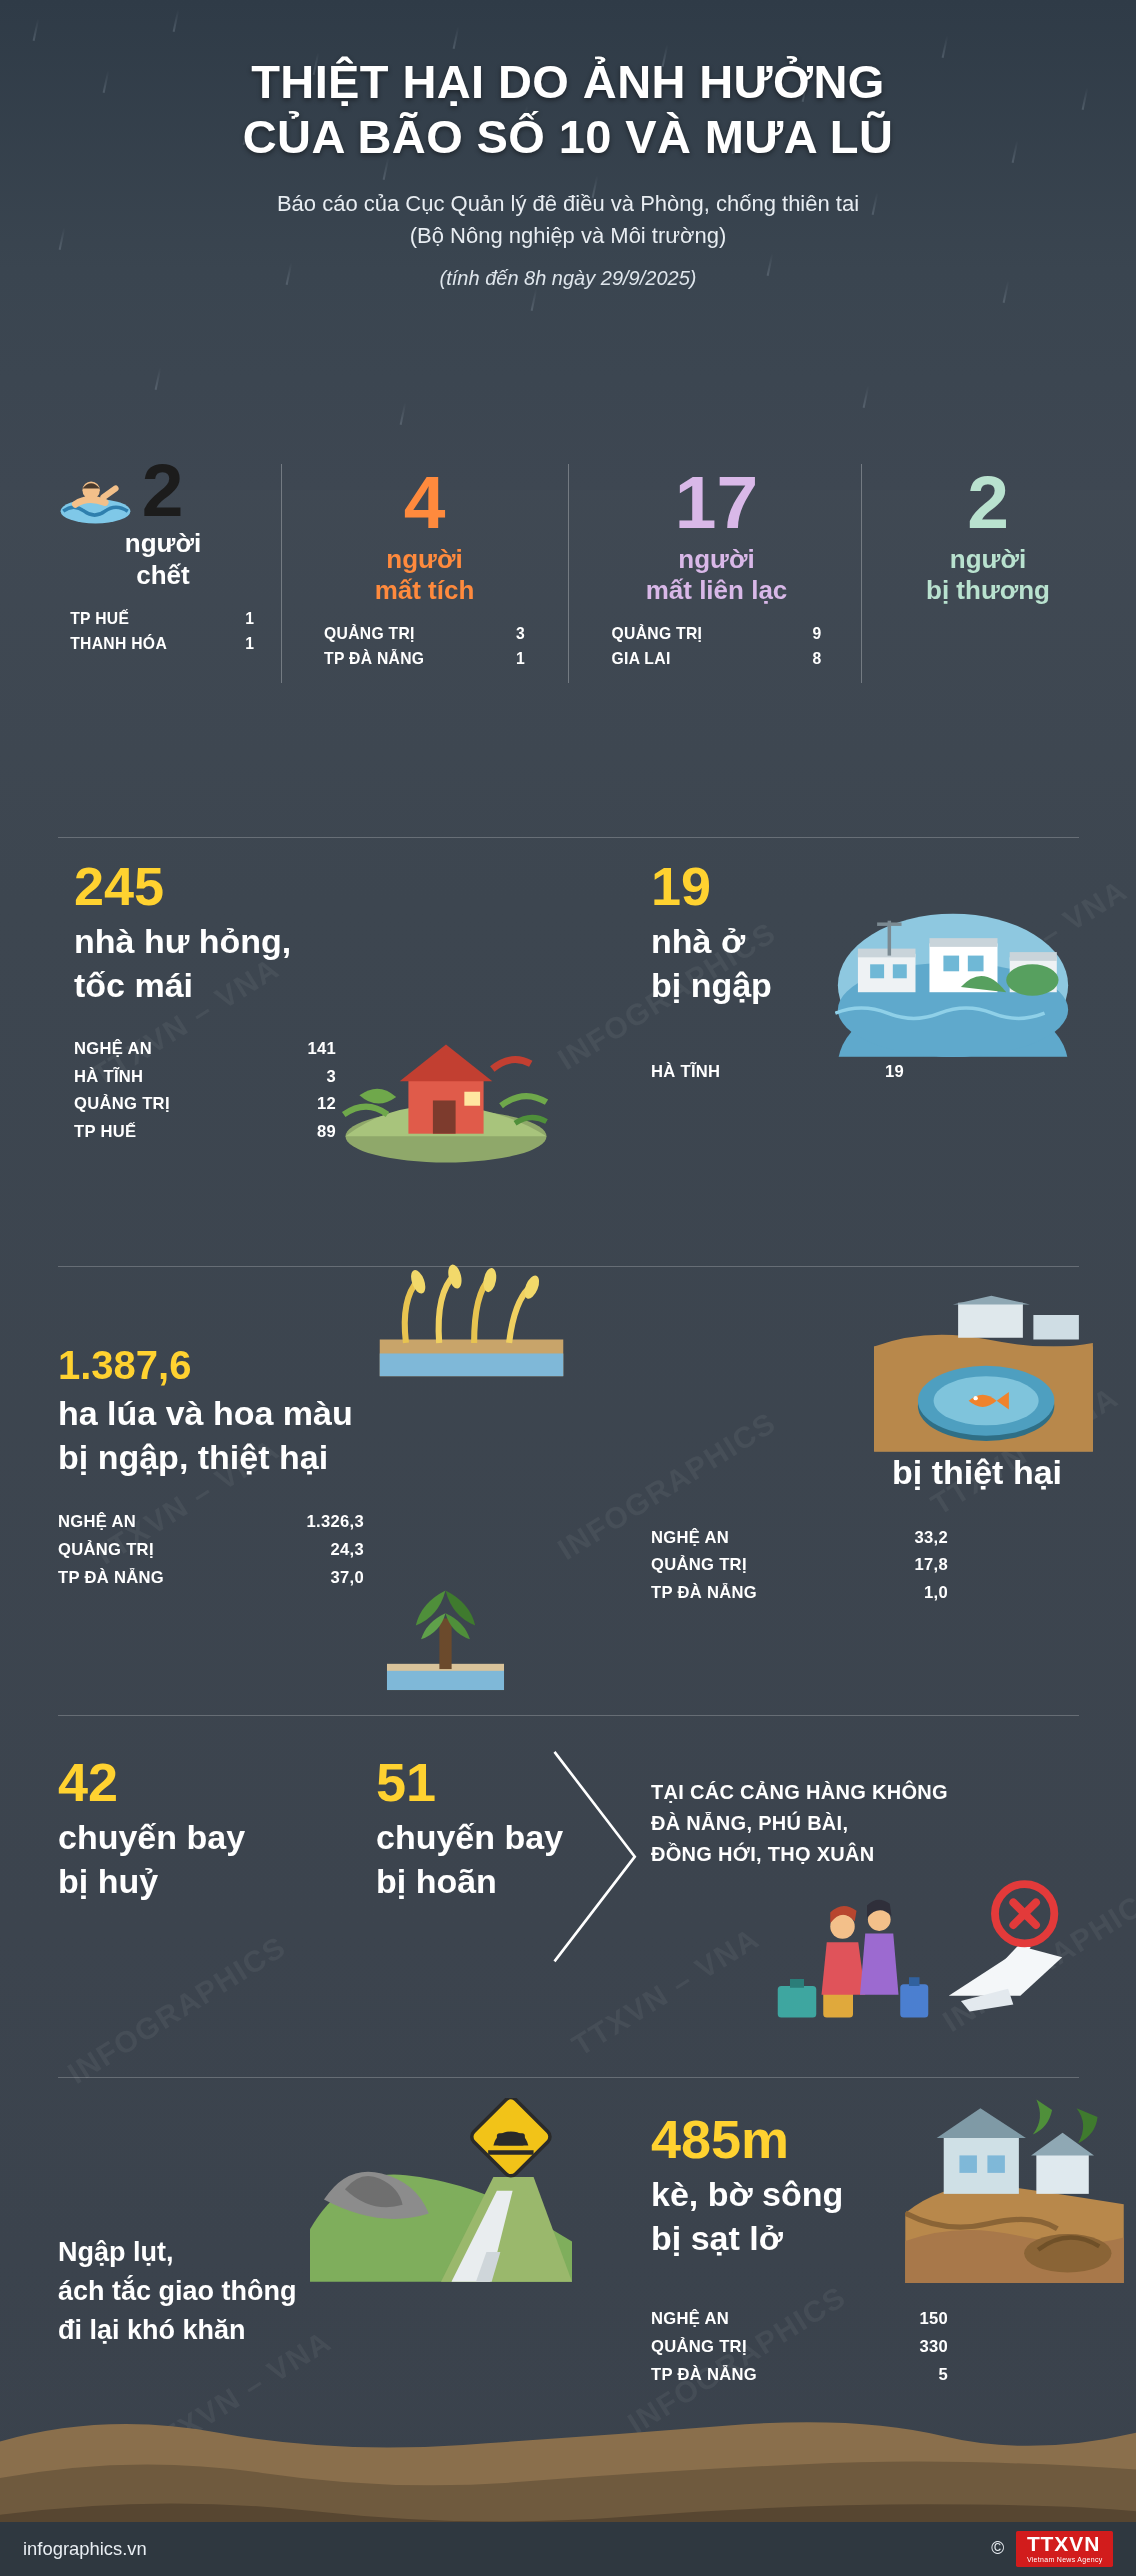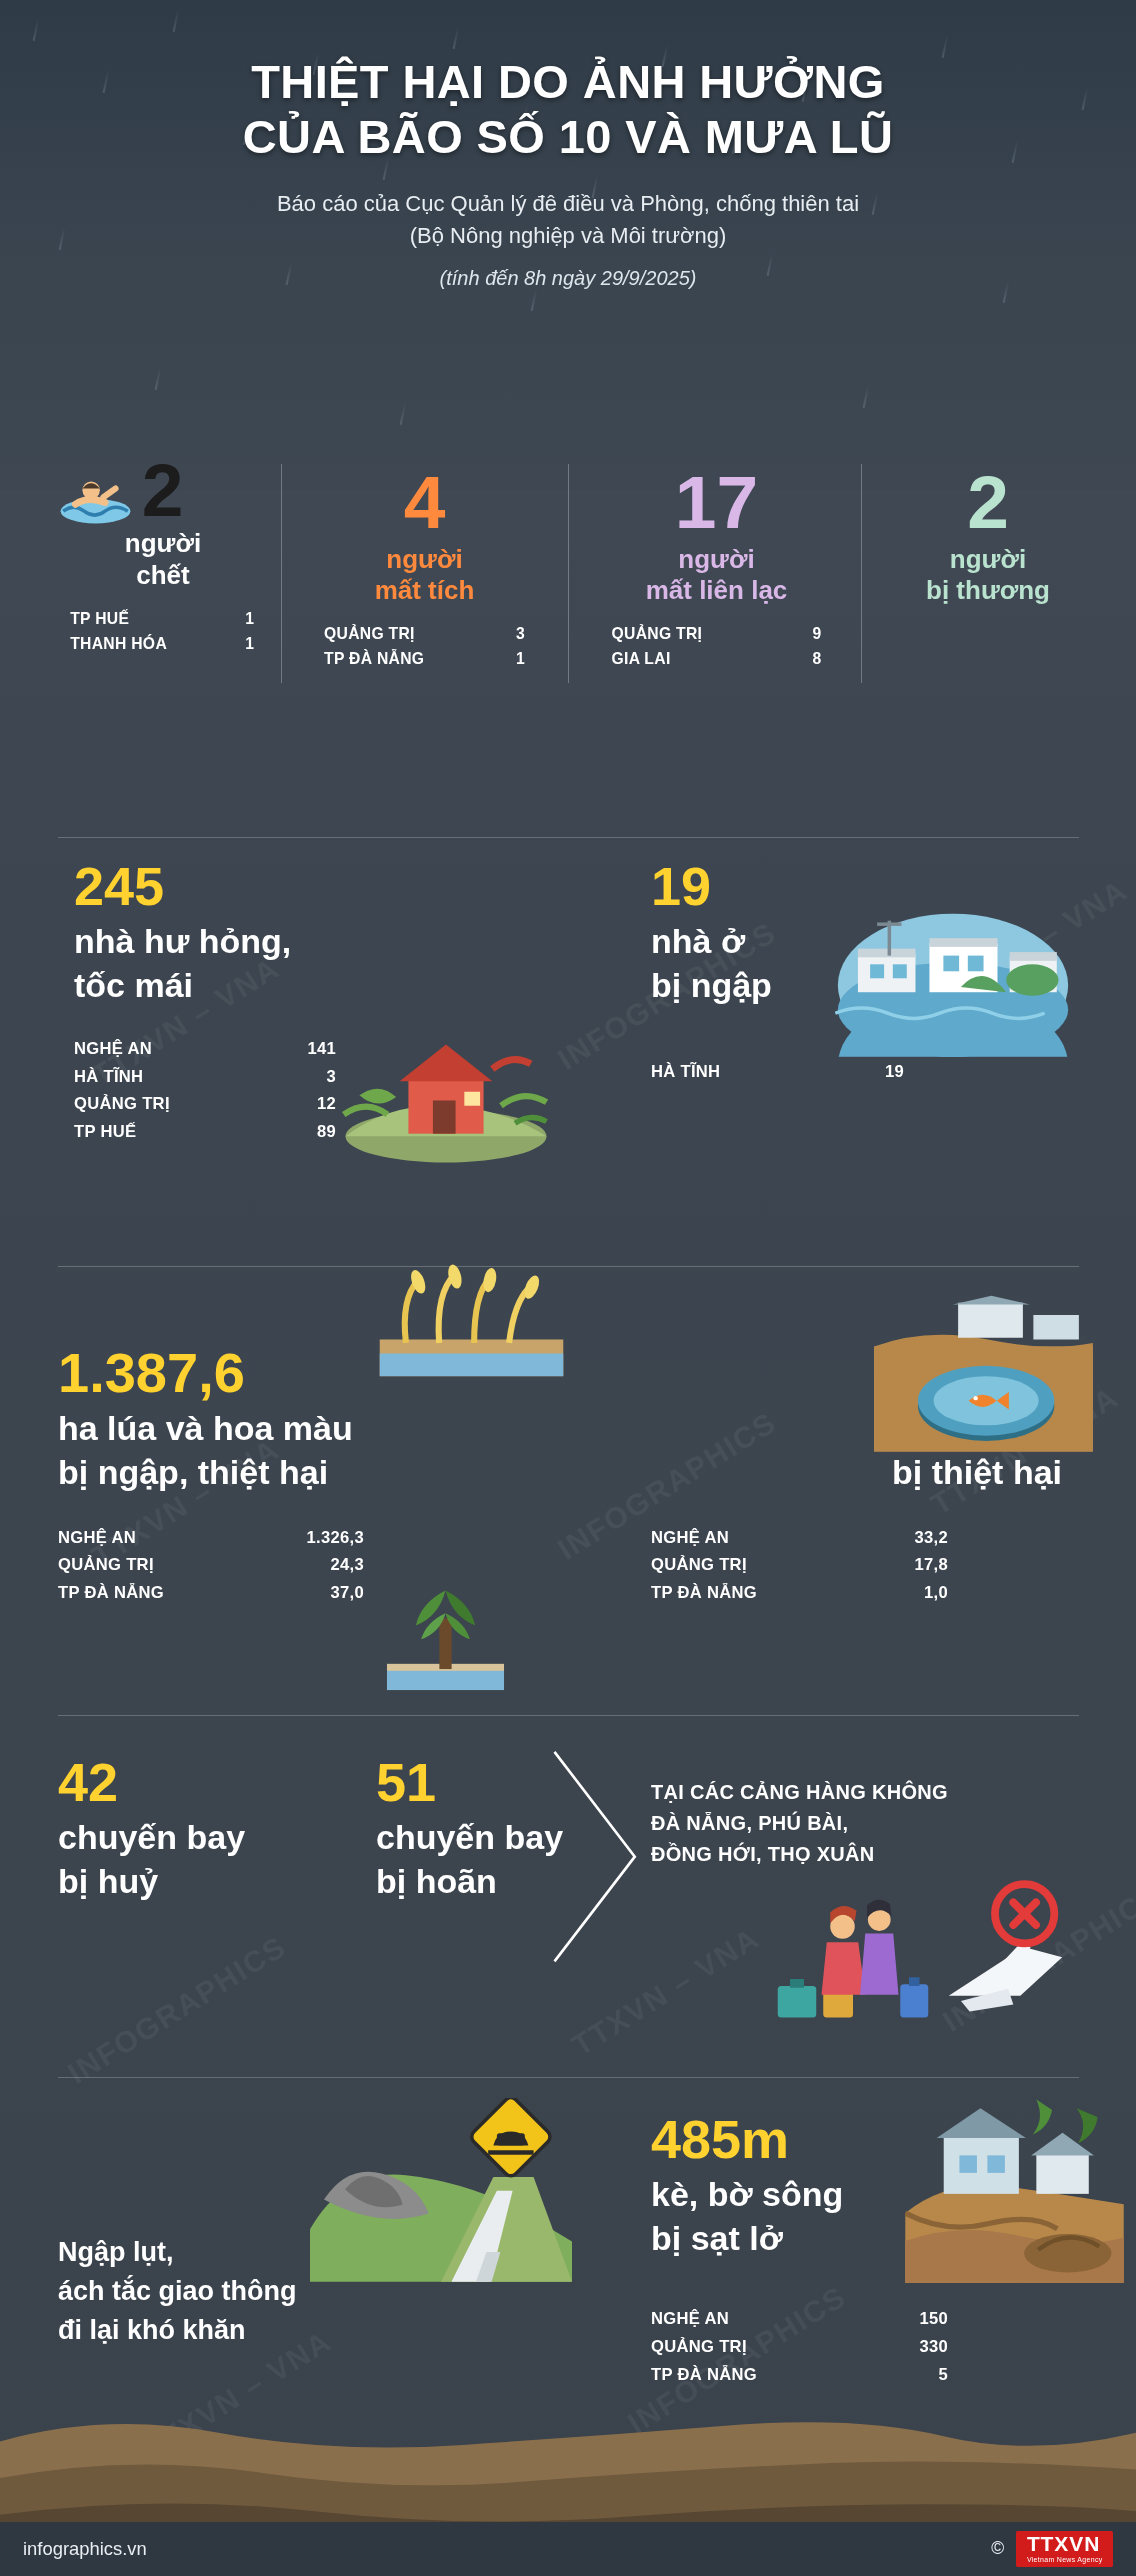--- a/index.html
+++ b/index.html
@@ -355,21 +355,21 @@
         <g fill="#f2d96a">
           <ellipse cx="54" cy="26" rx="7" ry="14" transform="rotate(-20 54 26)"></ellipse>
           <ellipse cx="96" cy="20" rx="7" ry="14" transform="rotate(-14 96 20)"></ellipse>
           <ellipse cx="136" cy="24" rx="7" ry="14" transform="rotate(10 136 24)"></ellipse>
           <ellipse cx="184" cy="32" rx="7" ry="14" transform="rotate(22 184 32)"></ellipse>
         </g>
       </svg>
     </span>
 
     <div style="position:absolute;left:58px;top:61px;width:490px;">
-      <div class="big sect-num num-yellow" style="font-size:56px;">1.387,6</div>
+      <div class="big sect-num num-yellow" style="font-size:40px;">1.387,6</div>
       <div class="sect-lbl">
         <span>ha lúa và hoa màu</span><br>
         <span>bị ngập, thiệt hại</span>
       </div>
       <div class="brk" style="width:306px;margin-top:33px;">
         <div class="brk-row">
             <span class="nm">NGHỆ AN</span>
             <span class="vl">1.326,3</span>
           </div>
         <div class="brk-row">

